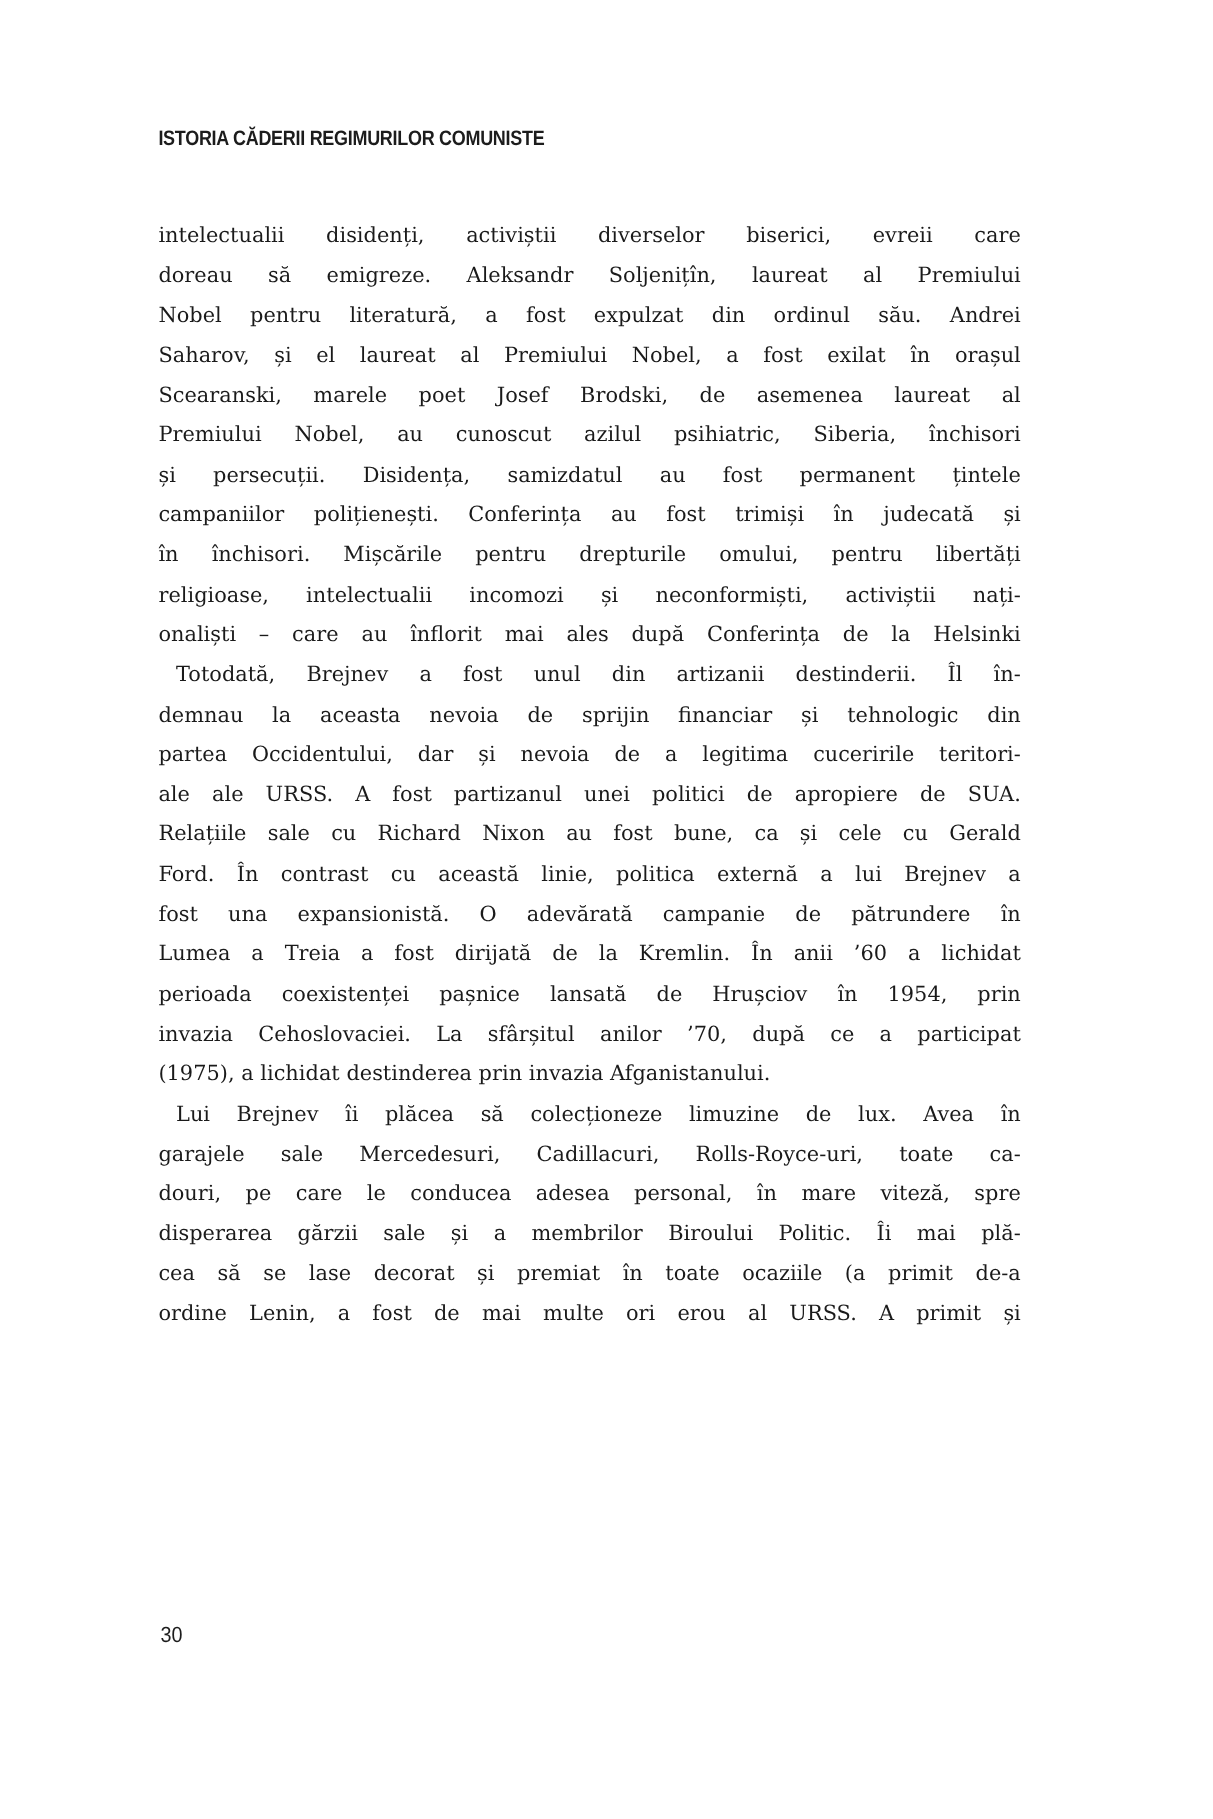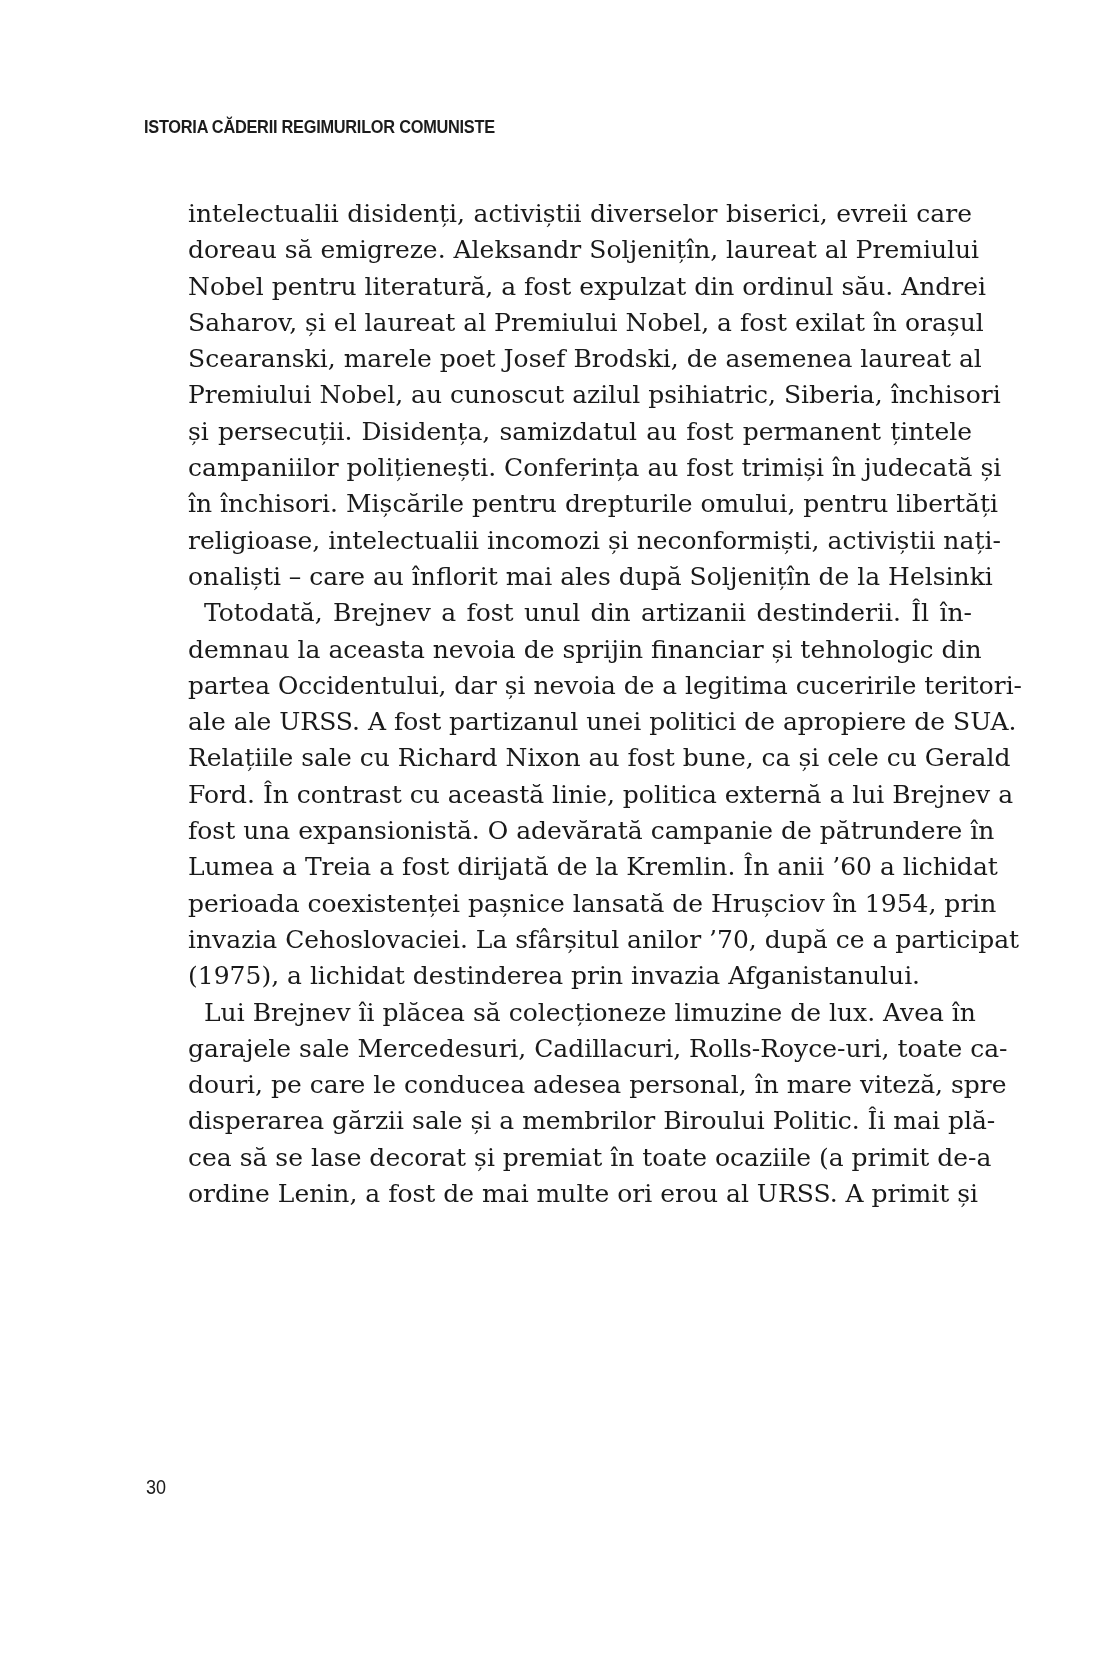--- a/index.html
+++ b/index.html
@@ -26,24 +26,23 @@
       transform: scaleX(0.86);
       transform-origin: left top;
       white-space: nowrap;
     }
     .body-text {
       position: absolute;
       left: 144px;
       top: 196px;
       width: 784px;
       font-family: "DejaVu Serif", "Liberation Serif", serif;
-      font-size: 25px;
+      font-size: 19px;
       line-height: 36.3px;
       color: #1a1a1a;
-      margin-left: 44px;
     }
     .line {
       display: block;
       white-space: nowrap;
       text-align: justify;
       text-align-last: justify;
       height: 36.3px;
       overflow: visible;
     }
     .line.last {
@@ -73,21 +72,21 @@
       <span class="line">intelectualii disidenți, activiștii diverselor biserici, evreii care</span>
       <span class="line">doreau să emigreze. Aleksandr Soljenițîn, laureat al Premiului</span>
       <span class="line">Nobel pentru literatură, a fost expulzat din ordinul său. Andrei</span>
       <span class="line">Saharov, și el laureat al Premiului Nobel, a fost exilat în orașul</span>
       <span class="line">Scearanski, marele poet Josef Brodski, de asemenea laureat al</span>
       <span class="line">Premiului Nobel, au cunoscut azilul psihiatric, Siberia, închisori</span>
       <span class="line">și persecuții. Disidența, samizdatul au fost permanent țintele</span>
       <span class="line">campaniilor polițienești. Conferința au fost trimiși în judecată și</span>
       <span class="line">în închisori. Mișcările pentru drepturile omului, pentru libertăți</span>
       <span class="line">religioase, intelectualii incomozi și neconformiști, activiștii nați-</span>
-      <span class="line">onaliști – care au înflorit mai ales după Soljenițîn de la Helsinki</span>
+      <span class="line">onaliști – care au înflorit mai ales după Conferința de la Helsinki</span>
     </div>
     <div>
       <span class="line indent">Totodată, Brejnev a fost unul din artizanii destinderii. Îl în-</span>
       <span class="line">demnau la aceasta nevoia de sprijin financiar și tehnologic din</span>
       <span class="line" style="transform: scaleX(0.9936); transform-origin: left center; width: 789.016px; text-align: justify;">partea Occidentului, dar și nevoia de a legitima cuceririle teritori-</span>
       <span class="line">ale ale URSS. A fost partizanul unei politici de apropiere de SUA.</span>
       <span class="line">Relațiile sale cu Richard Nixon au fost bune, ca și cele cu Gerald</span>
       <span class="line">Ford. În contrast cu această linie, politica externă a lui Brejnev a</span>
       <span class="line">fost una expansionistă. O adevărată campanie de pătrundere în</span>
       <span class="line">Lumea a Treia a fost dirijată de la Kremlin. În anii ’60 a lichidat</span>

